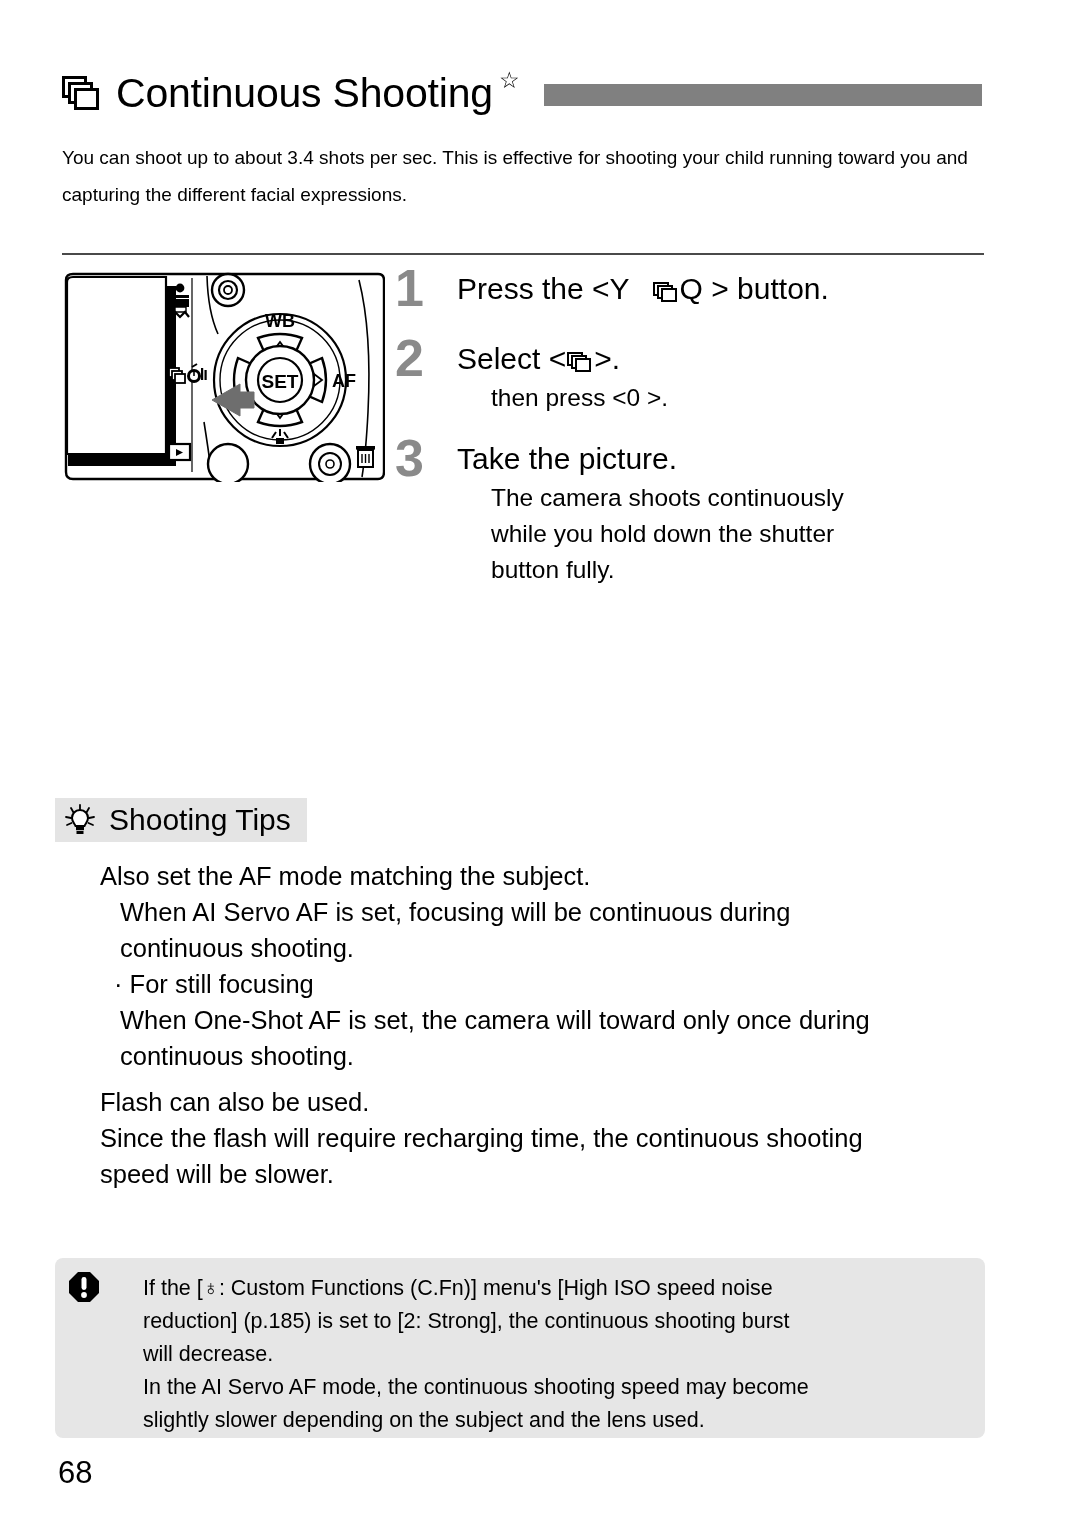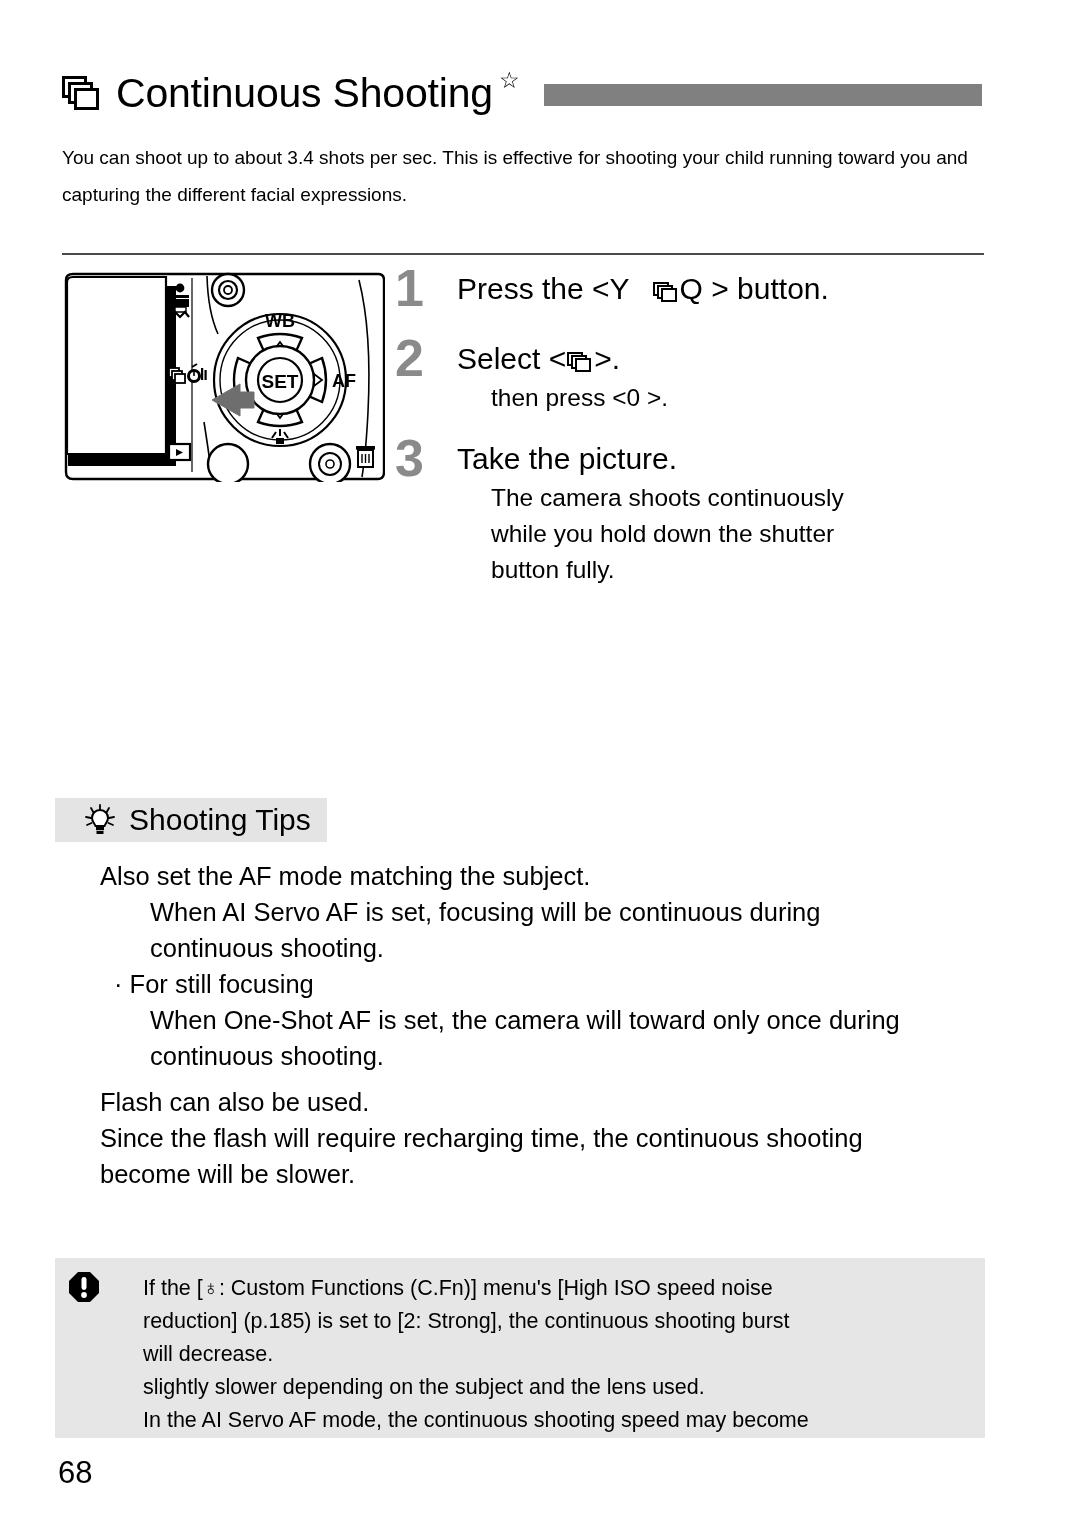--- a/index.html
+++ b/index.html
@@ -152,21 +152,21 @@
 
   
   .tips-header {
     position: absolute;
     left: 55px;
     top: 798px;
     height: 44px;
     background: #e4e4e4;
     display: flex;
     align-items: center;
-    padding: 0 16px 0 28px;
+    padding: 0 16px 0 8px;
   }
   .bulb-icon {
     width: 34px;
     height: 34px;
     margin-right: 12px;
     flex: none;
   }
   .tips-title {
     font-size: 30px;
     line-height: 1;
@@ -174,31 +174,32 @@
   .tips-body {
     position: absolute;
     left: 100px;
     top: 858px;
     width: 890px;
     font-size: 25.5px;
     line-height: 36px;
   }
   .tips-body .lvl0 { margin-left: 0px; }
   .tips-body .lvl1 { margin-left: 14px; }
-  .tips-body .lvl2 { margin-left: 50px; }
+  .tips-body .lvl2 { margin-left: 20px; }
   .tips-gap { height: 10px; }
 
   
   .caution {
     position: absolute;
     left: 55px;
     top: 1258px;
     width: 930px;
     height: 180px;
     background: #e6e6e6;
+    border-radius: 8px;
   }
   .caution-icon {
     position: absolute;
     left: 12px;
     top: 12px;
     width: 34px;
     height: 34px;
   }
   .caution-text {
     position: absolute;
@@ -388,31 +389,31 @@
 <div class="tips-body">
   <div class="lvl0">Also set the AF mode matching the subject.</div>
   <div class="lvl2">When AI Servo AF is set, focusing will be continuous during</div>
   <div class="lvl2">continuous shooting.</div>
   <div class="lvl1">· For still focusing</div>
   <div class="lvl2">When One-Shot AF is set, the camera will toward only once during</div>
   <div class="lvl2">continuous shooting.</div>
   <div class="tips-gap"></div>
   <div class="lvl0">Flash can also be used.</div>
   <div class="lvl0">Since the flash will require recharging time, the continuous shooting</div>
-  <div class="lvl0">become will be slower.</div>
+  <div class="lvl0">speed will be slower.</div>
 </div>
 
 <div class="caution">
   <svg class="caution-icon" viewBox="0 0 34 34" xmlns="http://www.w3.org/2000/svg">
     <path d="M11 2 L23 2 L32 11 L32 23 L23 32 L11 32 L2 23 L2 11 Z" fill="#000000"></path>
     <rect x="14.5" y="7" width="5" height="13" rx="2.4" fill="#ffffff"></rect>
     <circle cx="17" cy="25" r="2.9" fill="#ffffff"></circle>
   </svg>
   <div class="caution-text">
     <div>If the [♁: Custom Functions (C.Fn)] menu's [High ISO speed noise</div>
     <div>reduction] (p.185) is set to [2: Strong], the continuous shooting burst</div>
     <div>will decrease.</div>
+    <div>In the AI Servo AF mode, the continuous shooting speed may become</div>
     <div>slightly slower depending on the subject and the lens used.</div>
-    <div>In the AI Servo AF mode, the continuous shooting speed may become</div>
   </div>
 </div>
 
 <div class="pageno">68</div>
 
 </body></html>

